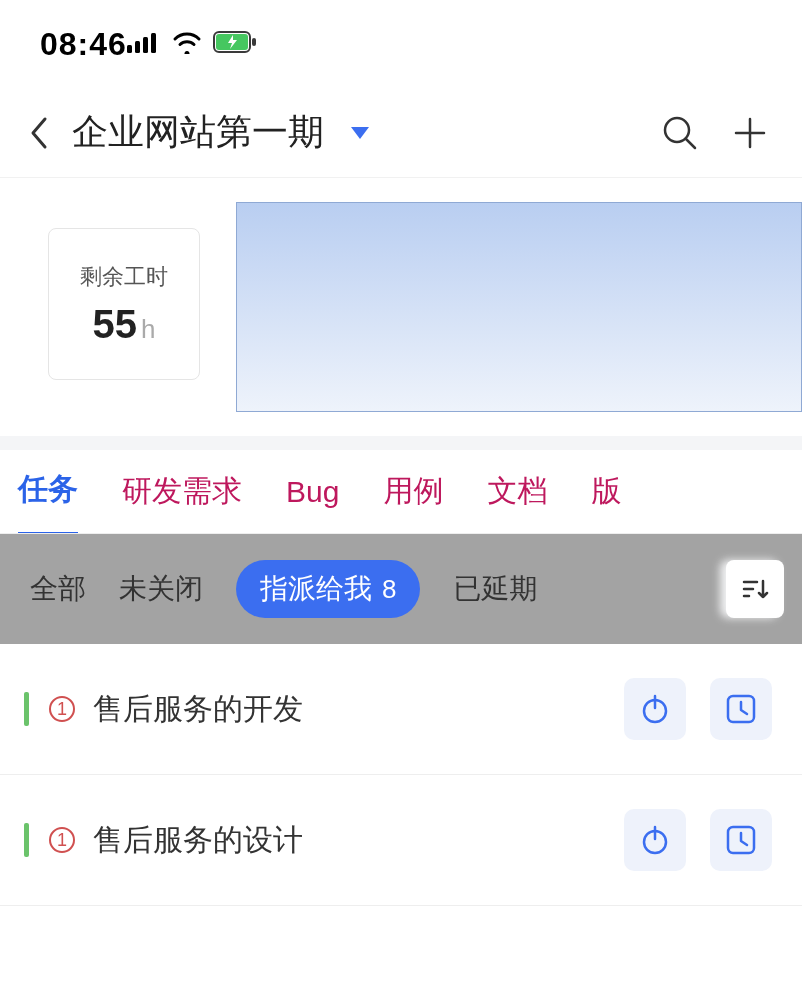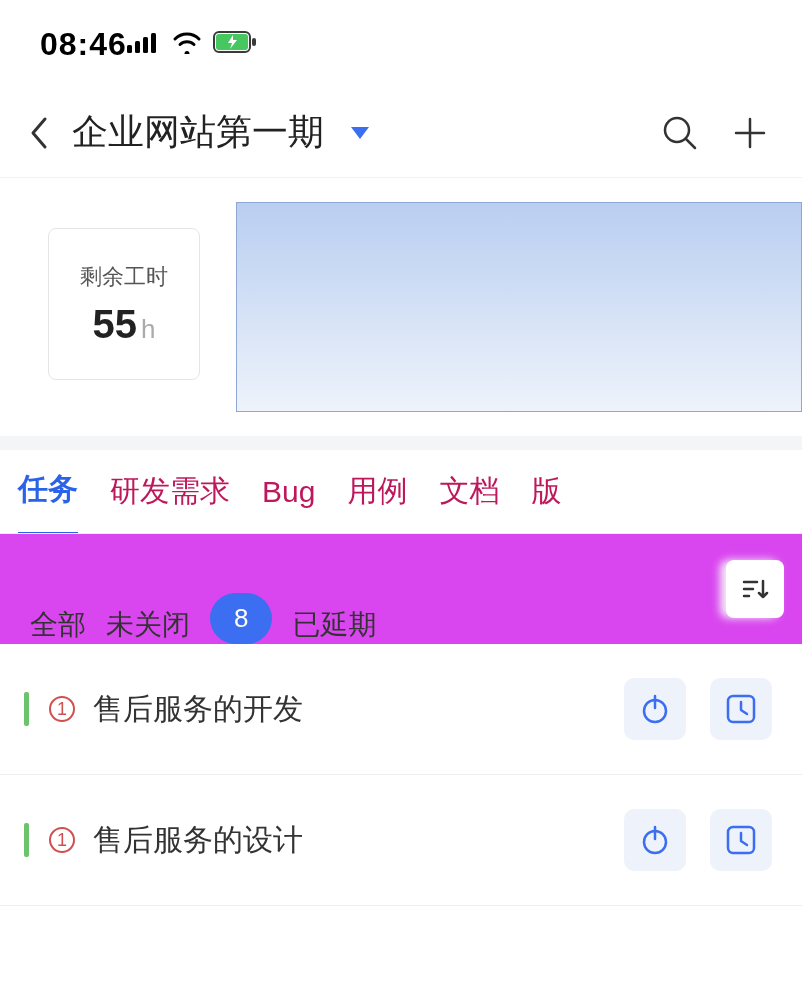--- a/index.html
+++ b/index.html
@@ -61,46 +61,46 @@
     margin-top: -26px;
     margin-bottom: -26px;
     background: linear-gradient(to bottom, #b9cef1 0%, #eef3fb 100%);
     border: 1px solid #8fa9d4;
   }
 
   
   .tabs {
     display: flex;
     align-items: center;
-    gap: 32px;
+    gap: 44px;
     padding: 0 18px;
     height: 84px;
     border-bottom: 1px solid #eee;
     overflow: hidden;
   }
   .tab {
     font-size: 30px;
     color: #be185d;
     padding: 22px 0;
     white-space: nowrap;
   }
   .tab.active {
     color: #2b63e8;
     font-weight: 600;
     border-bottom: 4px solid #2b63e8;
   }
 
   
   .filters {
     display: flex;
-    align-items: flex-end;
-    gap: 20px;
+    align-items: center;
+    gap: 33px;
     padding: 0 30px;
     height: 110px;
-    background: #d946ef;
+    background: #a3a3a3;
     overflow: hidden;
     position: relative;
   }
   .chip {
     font-size: 28px;
     color: #333;
     white-space: nowrap;
   }
   .chip.active {
     background: #3b6ef0;
@@ -226,20 +226,21 @@
     <div class="tab">Bug</div>
     <div class="tab">用例</div>
     <div class="tab">文档</div>
     <div class="tab">版</div>
   </div>
 
 <div class="filters" id="filters">
   <div class="chip">全部</div>
     <div class="chip">未关闭</div>
     <div class="chip active">
+      <span>指派给我</span>
       <span class="chip-count">8</span>
     </div>
     <div class="chip">已延期</div>
     <div class="sort-btn">
     <svg width="28" height="24" viewBox="0 0 28 24">
       <line x1="3" y1="5" x2="16" y2="5" stroke="#333" stroke-width="2.5" stroke-linecap="round"></line>
       <line x1="3" y1="12" x2="12" y2="12" stroke="#333" stroke-width="2.5" stroke-linecap="round"></line>
       <line x1="3" y1="19" x2="8" y2="19" stroke="#333" stroke-width="2.5" stroke-linecap="round"></line>
       <path d="M22 4 L22 20 M18 16 L22 20 L26 16" stroke="#333" stroke-width="2.5" fill="none" stroke-linecap="round" stroke-linejoin="round"></path>
     </svg>

